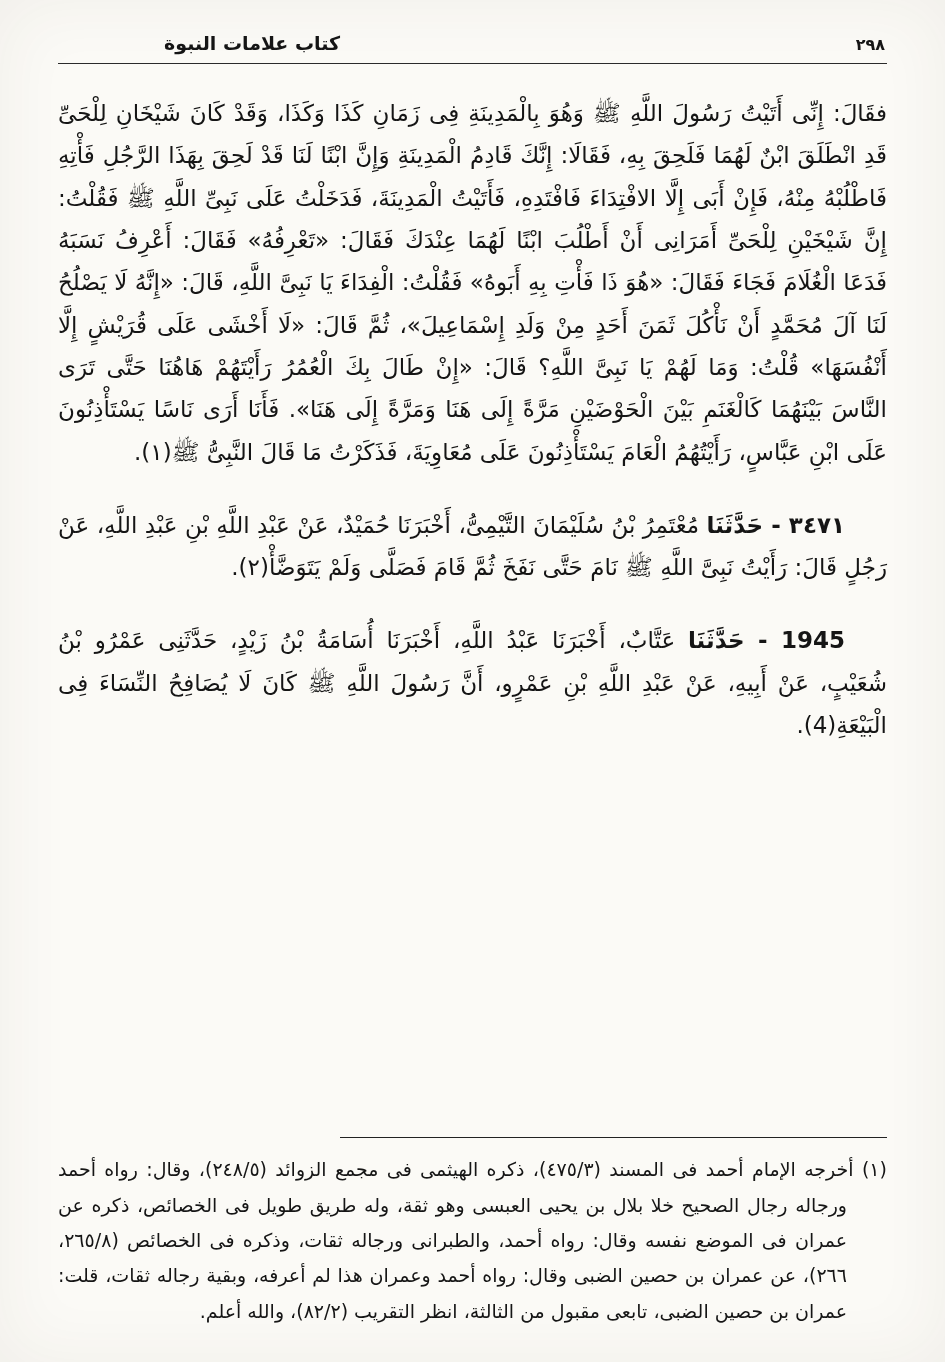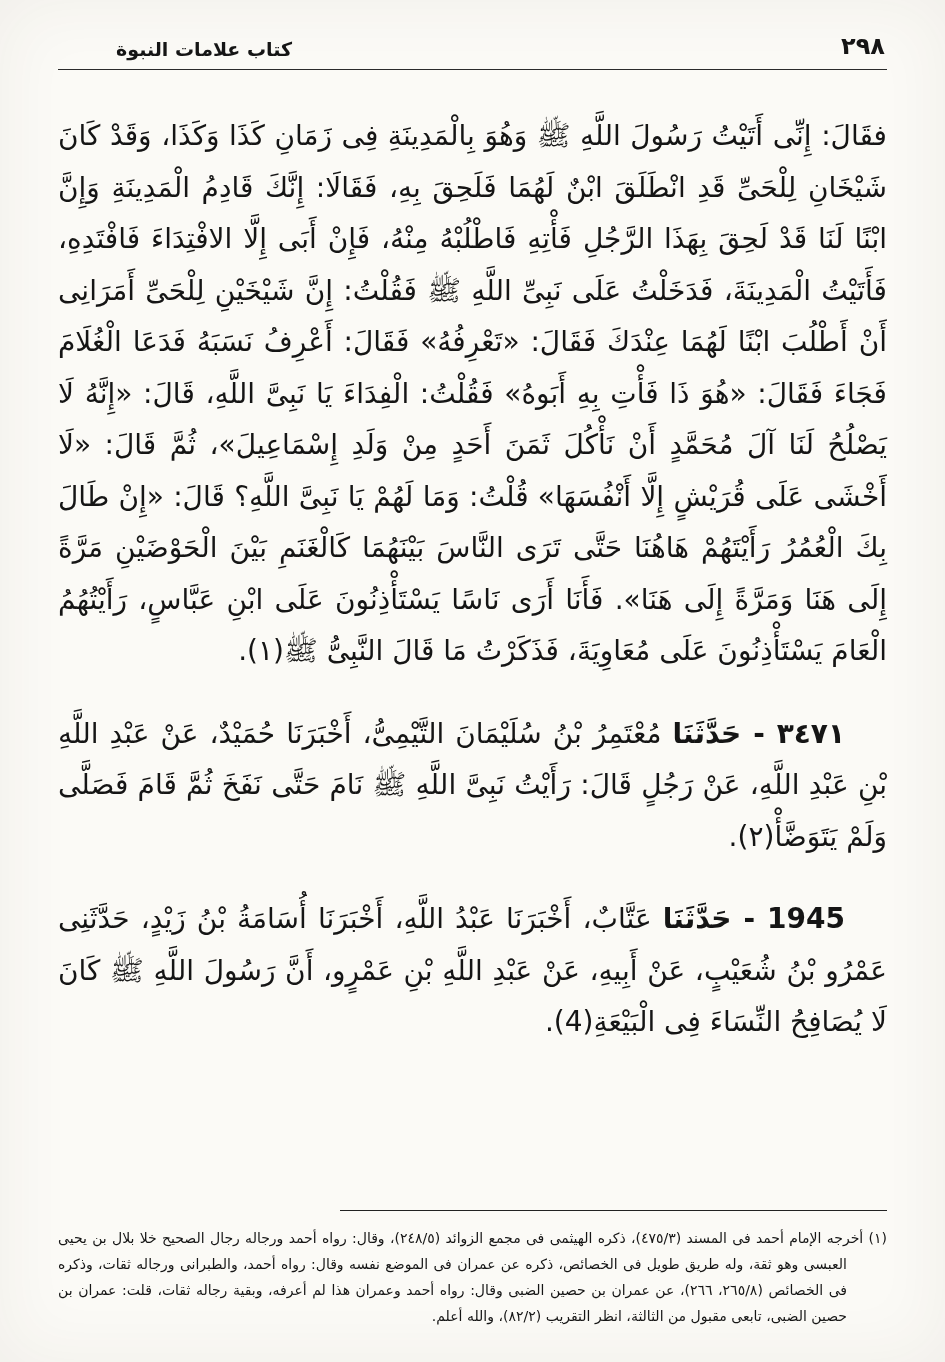--- a/index.html
+++ b/index.html
@@ -24,50 +24,50 @@
   
   .header {
     display: flex;
     justify-content: space-between;
     align-items: flex-end;
     font-size: 19px;
     font-weight: bold;
     padding: 4px 2px 0 2px;
   }
   .header-title {
-    margin-left: 56px;
+    margin-left: 104px;
     letter-spacing: 0.5px;
   }
   .page-number {
-    font-size: 24px;
+    font-size: 16px;
   }
   .header-rule {
     border-bottom: 1.6px solid #2b2b2b;
     margin-top: 9px;
   }
   
   .body-text {
-    margin-top: 40px;
-    font-size: 28px;
+    margin-top: 28px;
+    font-size: 23px;
     line-height: 1.84;
     text-align: justify;
   }
   .para { margin: 0; }
   .para.hadith {
     margin-top: 31px;
     text-indent: 42px;
   }
   .lead { font-weight: bold; }
   
   .footnotes {
     position: absolute;
     right: 58px;
     left: 58px;
     bottom: 28px;
-    font-size: 14px;
+    font-size: 19px;
     line-height: 1.86;
     text-align: justify;
   }
   .fn-rule {
     width: 66%;
     border-bottom: 1.4px solid #222;
     margin-bottom: 14px;
     margin-right: 0;
   }
   .footnote {

